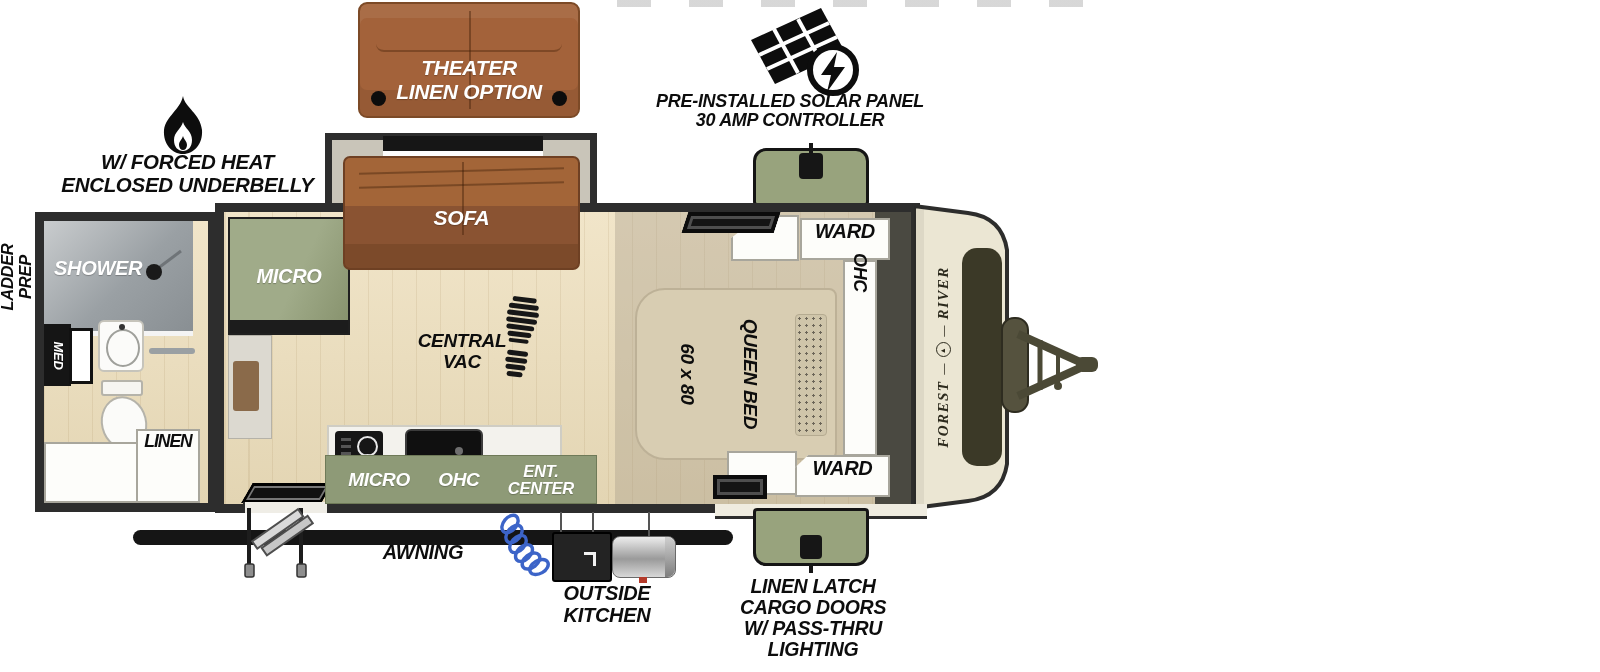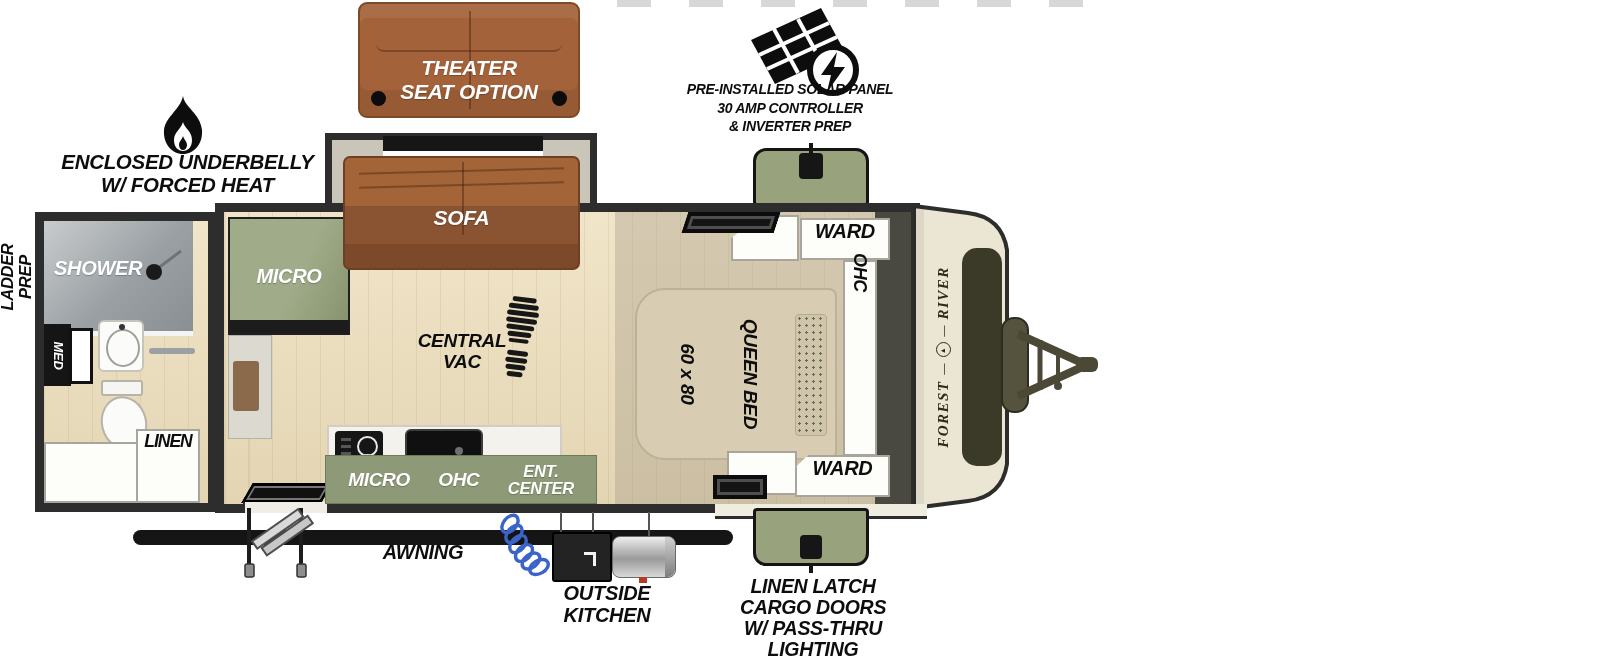--- a/index.html
+++ b/index.html
@@ -33,49 +33,48 @@
 
   <div class="abs frag" style="left:617px;top:0;width:470px;height:7px;"></div>
 
   <div class="abs" style="left:358px;top:2px;width:218px;height:112px;background:#a3623a;border:2px solid #7c4a27;border-radius:9px;box-shadow:inset 0 14px 0 rgba(255,255,255,.07), inset 0 -26px 0 rgba(0,0,0,.08);">
     <div class="seam-v"></div>
     <div class="abs" style="left:16px;right:16px;top:12px;height:34px;border-bottom:2px solid rgba(70,35,10,.4);border-radius:8px;"></div>
     <div class="cuphole" style="left:11px;bottom:10px;"></div>
     <div class="cuphole" style="right:11px;bottom:10px;"></div>
     <div class="abs callout lbl-light" style="left:0;right:0;top:52px;font-size:21px;">
       <div>THEATER</div>
-      <div>SEAT OPTION</div>
+      <div>LINEN OPTION</div>
     </div>
   </div>
 
   <svg class="abs" style="left:733px;top:0px;" width="135" height="100" viewBox="0 0 135 100">
     <polygon points="18,40 88,8 112,52 42,84" fill="#0d0d0d"></polygon>
     <line x1="41" y1="29" x2="65" y2="73" stroke="#fff" stroke-width="4"></line>
     <line x1="65" y1="19" x2="89" y2="63" stroke="#fff" stroke-width="4"></line>
     <line x1="26" y1="55" x2="96" y2="23" stroke="#fff" stroke-width="4"></line>
     <line x1="34" y1="69" x2="104" y2="37" stroke="#fff" stroke-width="4"></line>
     <circle cx="100" cy="70" r="23" fill="#ffffff" stroke="#0d0d0d" stroke-width="6"></circle>
     <polygon points="104,52 88,75 98,75 94,92 112,67 101,67" fill="#0d0d0d"></polygon>
   </svg>
 
-  <div class="abs callout" style="left:640px;top:80px;width:300px;font-size:14px;line-height:18.5px;">
+  <div class="abs callout" style="left:640px;top:92px;width:300px;font-size:18px;line-height:18.5px;">
     <div>PRE-INSTALLED SOLAR PANEL</div>
     <div>30 AMP CONTROLLER</div>
-    <div>&amp; INVERTER PREP</div>
   </div>
 
   <svg class="abs" style="left:158px;top:96px;" width="50" height="60" viewBox="0 0 50 60">
     <path d="M25,0 C27,12 42,17 44,34 C45,48 36,58 25,58 C14,58 5,48 6,34 C8,20 22,14 25,0 Z" fill="#0d0d0d"></path>
     <path d="M25,26 C27,33 34,35 34,44 C34,51 30,55 25,55 C20,55 16,51 16,44 C16,36 23,33 25,26 Z" fill="#ffffff"></path>
     <path d="M25,40 C26,44 29,45 29,49 C29,52 27,54 25,54 C23,54 21,52 21,49 C21,45 24,44 25,40 Z" fill="#0d0d0d"></path>
   </svg>
 
   <div class="abs callout" style="left:35px;top:150px;width:305px;font-size:20.5px;line-height:23px;">
+    <div>W/ FORCED HEAT</div>
     <div>ENCLOSED UNDERBELLY</div>
-    <div>W/ FORCED HEAT</div>
   </div>
 
   <div class="abs callout rot-ccw" style="left:-43px;top:258px;width:120px;height:38px;font-size:16.5px;line-height:18px;">
     <div>LADDER</div>
     <div>PREP</div>
   </div>
 
   <div class="abs sage" style="left:753px;top:148px;width:116px;height:58px;border:3px solid #141414;border-radius:13px 13px 4px 4px;box-sizing:border-box;">
     <div class="abs" style="left:50%;top:2px;width:24px;height:26px;margin-left:-12px;background:#161616;border-radius:4px;"></div>
     <div class="abs" style="left:50%;top:-8px;width:4px;height:10px;margin-left:-2px;background:#161616;"></div>

